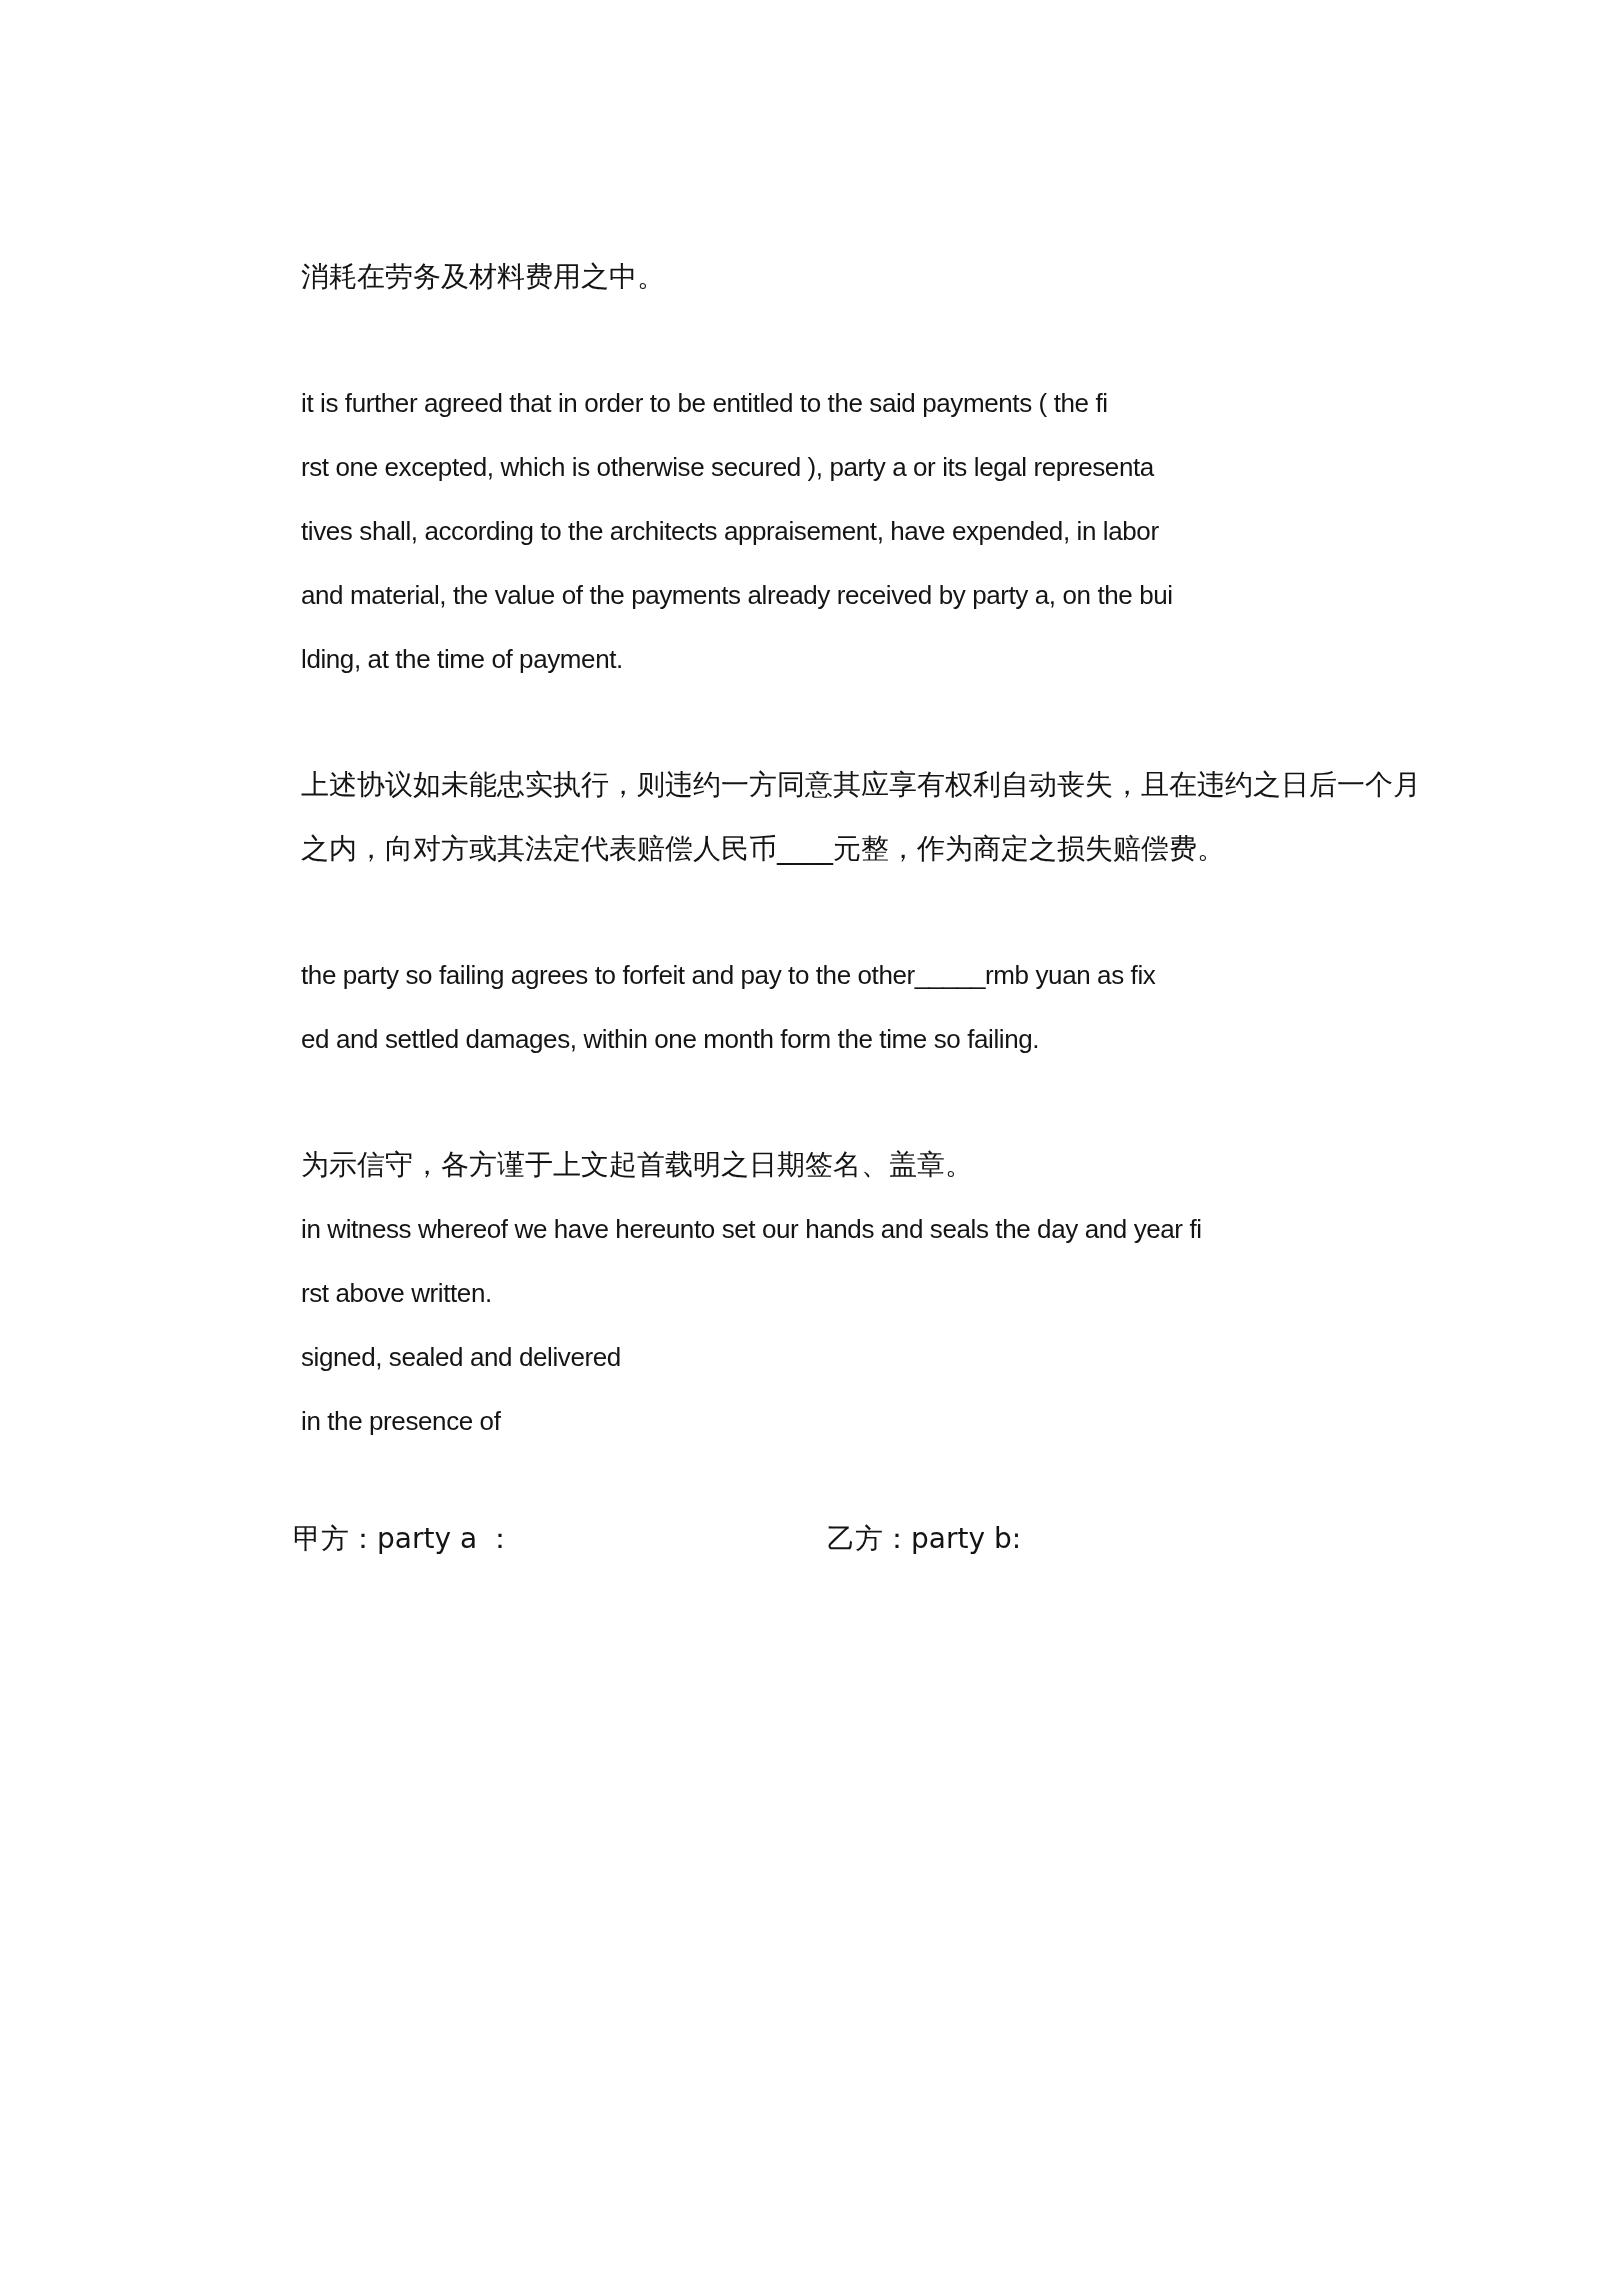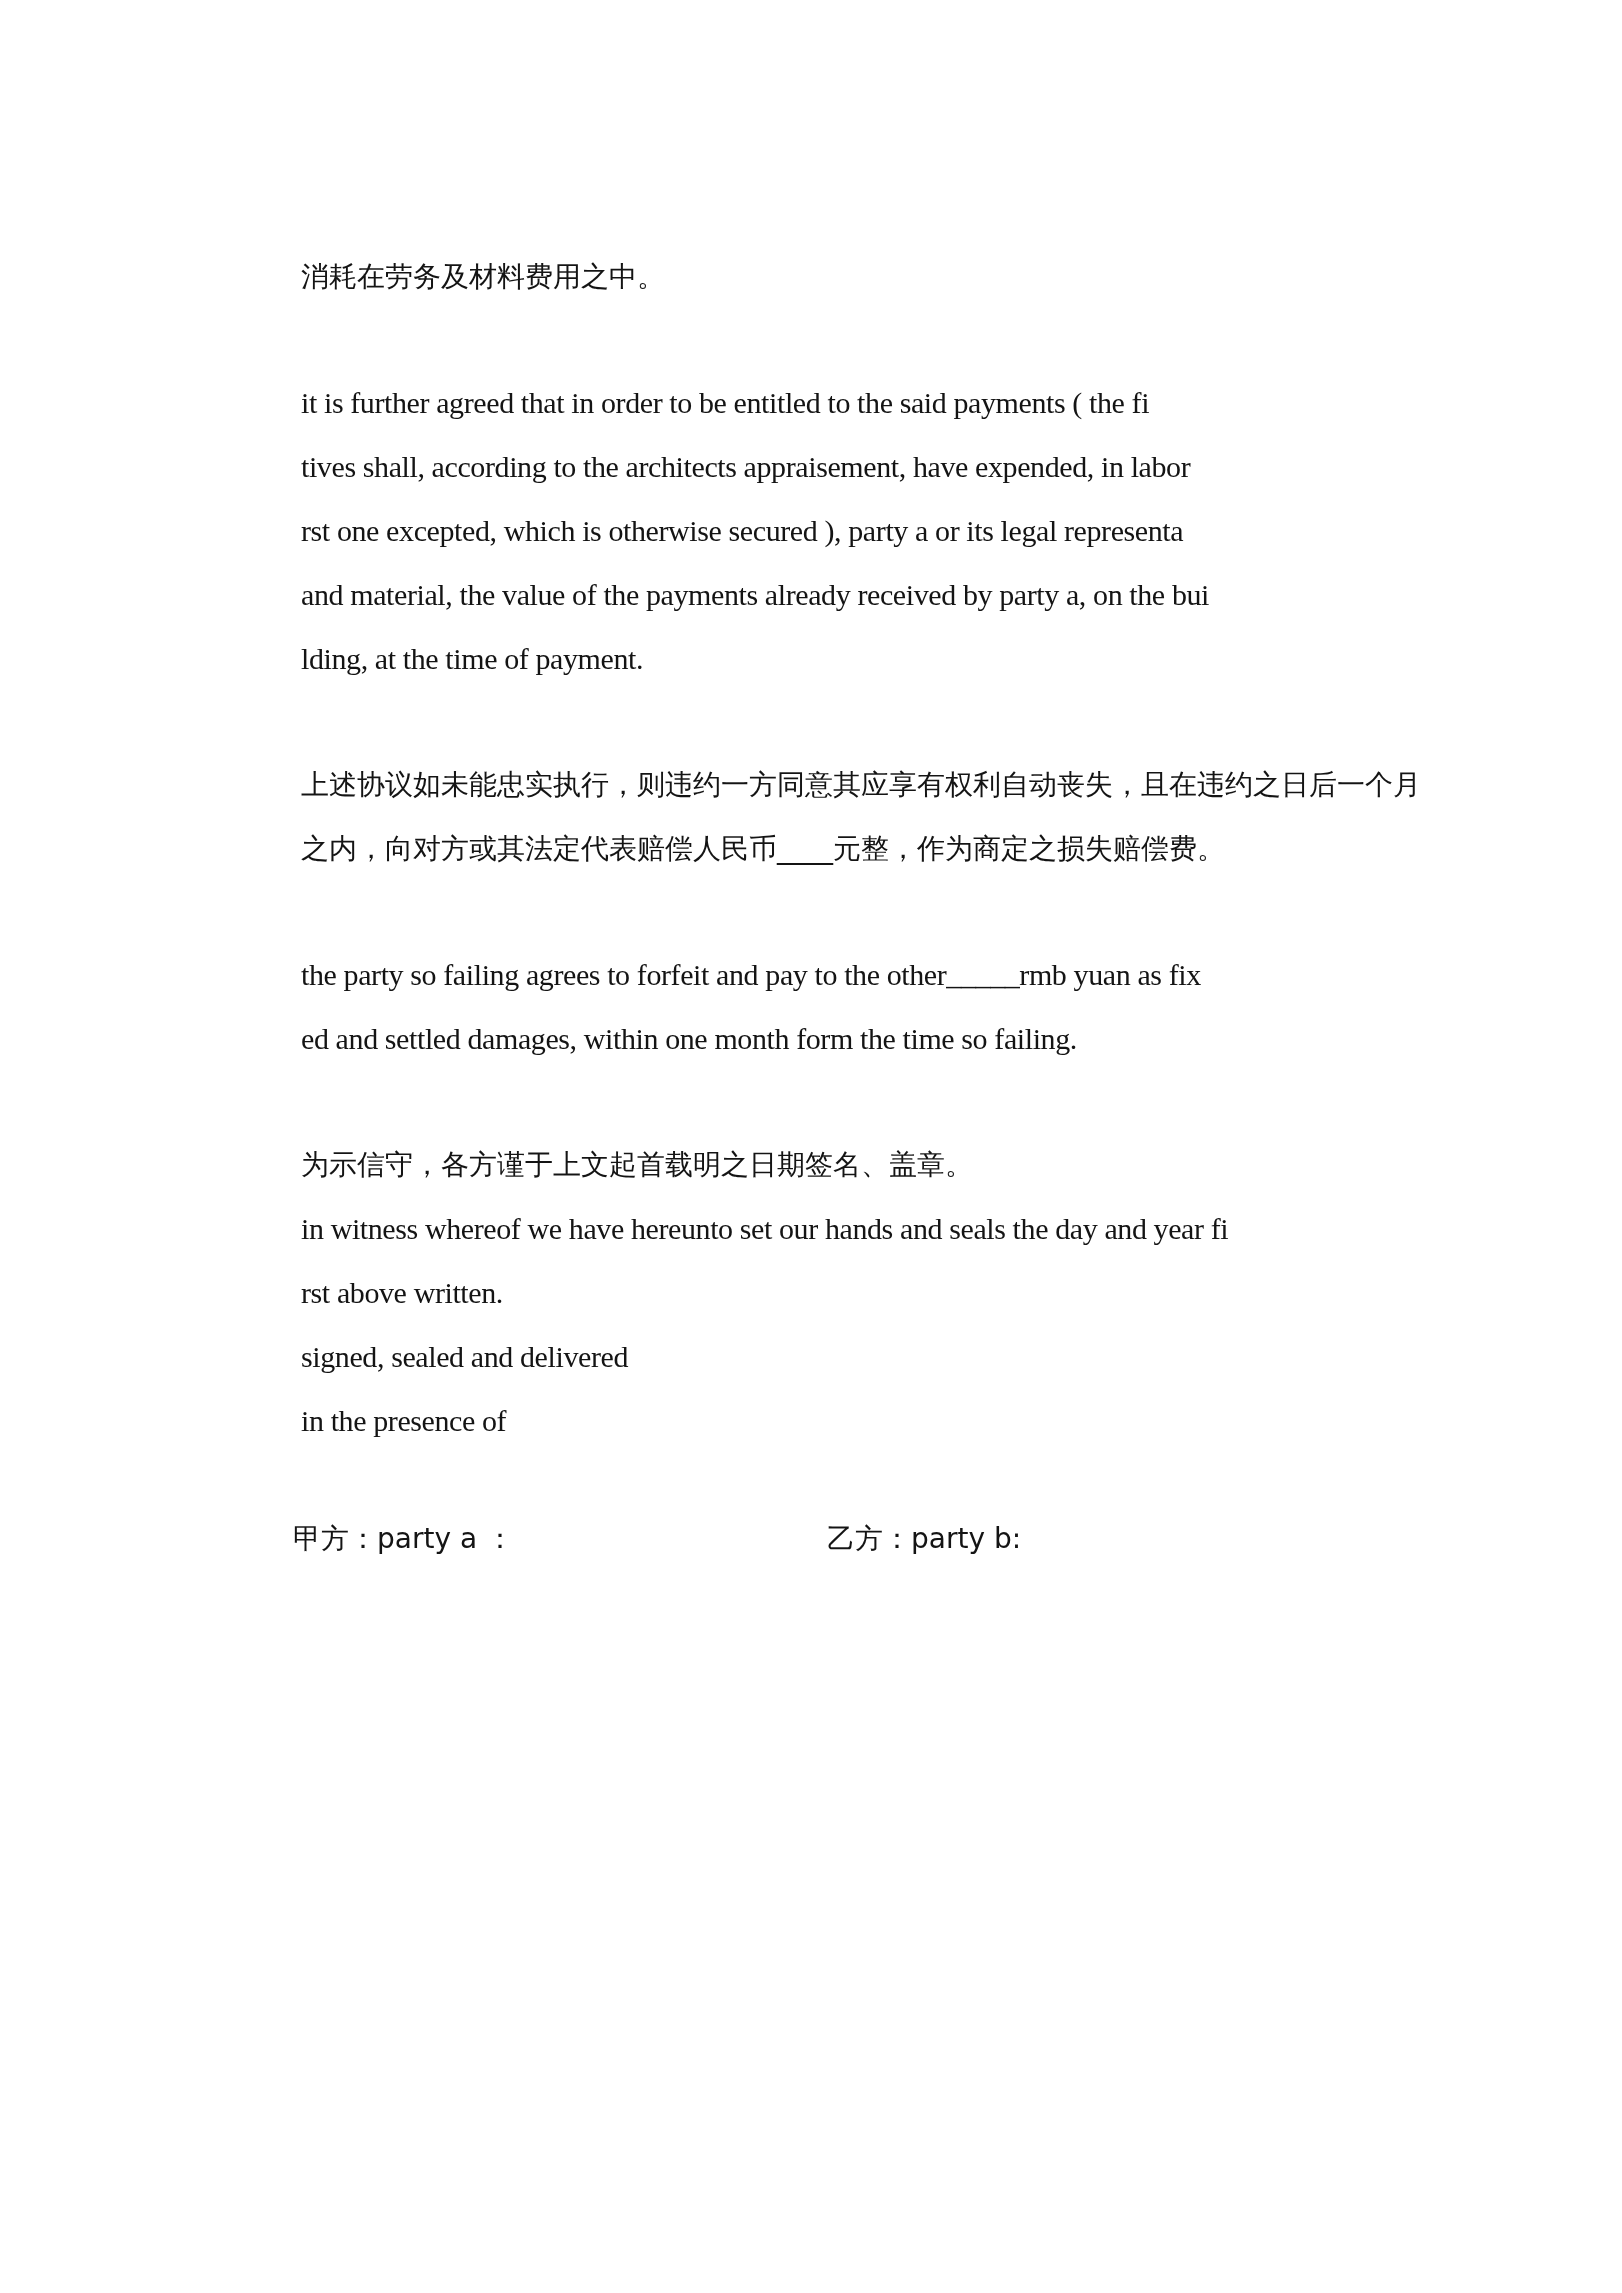--- a/index.html
+++ b/index.html
@@ -27,22 +27,22 @@
   .line {
     display: block;
     line-height: 44px;
     white-space: pre;
   }
   .zh {
     font-family: "DejaVu Sans", "Liberation Sans", sans-serif;
     font-size: 28px;
   }
   .en {
-    font-family: Liberation Serif, serif;
-    font-size: 30px;
+    font-family: Liberation Sans, sans-serif;
+    font-size: 26px;
     letter-spacing: -0.4px;
   }
   .sig-row {
     margin-top: 42px;
     position: relative;
     height: 44px;
   }
   .sig-row .sig-a { position: absolute; left: 0; top: 0; }
   .sig-row .sig-b { position: absolute; left: 534px; top: 0; }
   .zhmix {
@@ -55,22 +55,22 @@
 
 <div class="page">
   <div class="content">
 
     <div class="para">
       <span class="line zh">消耗在劳务及材料费用之中。</span>
     </div>
 
     <div class="para">
       <span class="line en">it is further agreed that in order to be entitled to the said payments ( the fi</span>
+      <span class="line en">rst one excepted, which is otherwise secured ), party a or its legal representa</span>
       <span class="line en">tives shall, according to the architects appraisement, have expended, in labor</span>
-      <span class="line en">rst one excepted, which is otherwise secured ), party a or its legal representa</span>
       <span class="line en">and material, the value of the payments already received by party a, on the bui</span>
       <span class="line en">lding, at the time of payment.</span>
     </div>
 
     <div class="para">
       <span class="line zh">上述协议如未能忠实执行，则违约一方同意其应享有权利自动丧失，且在违约之日后一个月</span>
       <span class="line zh">之内，向对方或其法定代表赔偿人民币____元整，作为商定之损失赔偿费。</span>
     </div>
 
     <div class="para">

